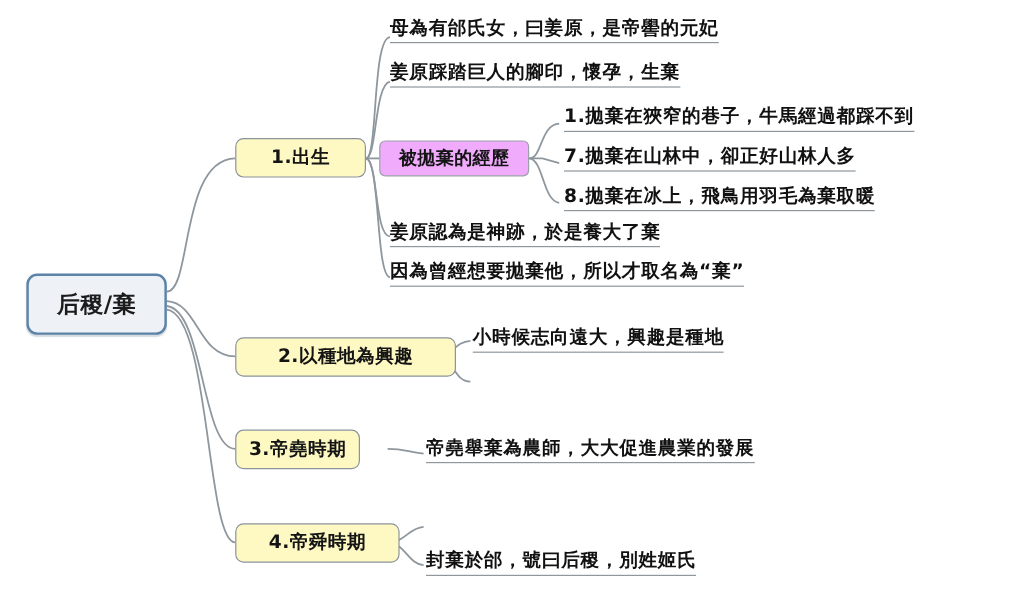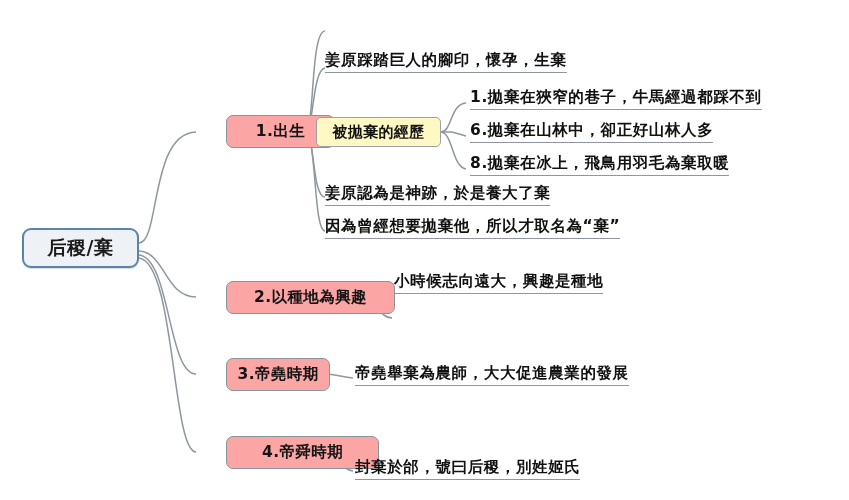--- a/index.html
+++ b/index.html
@@ -41,31 +41,30 @@
     background: #eef2f7;
     border: 2px solid #5b84a8;
     border-radius: 9px;
     color: #1b1b1b;
     font-size: 19px;
     font-weight: bold;
     letter-spacing: 0.5px;
     box-shadow: 0 1px 1px rgba(90,110,130,0.25);
   }
   .branch-node {
-    background: #fca5a5;
+    background: #fef9c3;
     border: 1.6px solid #8b949c;
     border-radius: 7px;
     color: #141414;
     font-size: 15.5px;
     font-weight: bold;
     letter-spacing: 0.4px;
-    margin-left: 30px;
   }
   .sub-node {
-    background: #fef9c3;
+    background: #f0abfc;
     border: 1.3px solid #9aa1a8;
     border-radius: 5px;
     color: #141414;
     font-size: 15px;
     font-weight: bold;
     letter-spacing: 0.3px;
   }
   .leaf {
     position: absolute;
     box-sizing: border-box;
@@ -105,75 +104,78 @@
       <path d="M365,297 C378,297 378,285 392,284"></path>
       <path d="M365,297 C378,298 378,318 392,318"></path>
 
       <path d="M323,374 C338,374 340,377 353,378"></path>
 
       <path d="M323,452 C338,452 340,440 353,439"></path>
       <path d="M323,452 C338,453 340,470 353,471"></path>
     </g>
   </svg>
 
-  <div class="node root-node" style="left:22px; top:228px; width:117px; height:40px;">
+  <div class="node root-node" style="left:22px; top:228px; width:117px; height:51px;">
     <span>后稷/棄</span>
   </div>
 
   <div class="node branch-node" style="left:196px; top:115px; width:109px; height:33px;">
     <span>1.出生</span>
   </div>
 
+  <div class="leaf" style="left:325px; top:16px;">
+    <span>母為有邰氏女，曰姜原，是帝嚳的元妃</span>
+  </div>
 
   <div class="leaf" style="left:325px; top:53px;">
     <span>姜原踩踏巨人的腳印，懷孕，生棄</span>
   </div>
 
   <div class="node sub-node" style="left:316px; top:117px; width:125px; height:30px;">
     <span>被拋棄的經歷</span>
   </div>
 
   <div class="leaf" style="left:470px; top:90px;">
     <span>1.拋棄在狹窄的巷子，牛馬經過都踩不到</span>
   </div>
 
   <div class="leaf" style="left:470px; top:123px;">
-    <span>6.拋棄在山林中，卻正好山林人多</span>
+    <span>7.拋棄在山林中，卻正好山林人多</span>
   </div>
 
   <div class="leaf" style="left:470px; top:156px;">
     <span>8.拋棄在冰上，飛鳥用羽毛為棄取暖</span>
   </div>
 
   <div class="leaf" style="left:325px; top:186px;">
     <span>姜原認為是神跡，於是養大了棄</span>
   </div>
 
   <div class="leaf" style="left:325px; top:219px;">
     <span>因為曾經想要拋棄他，所以才取名為“棄”</span>
   </div>
 
-  <div class="node branch-node" style="left:196px; top:281px; width:169px; height:33px;">
+  <div class="node branch-node" style="left:196px; top:281px; width:184px; height:33px;">
     <span>2.以種地為興趣</span>
   </div>
 
   <div class="leaf" style="left:394px; top:274px;">
     <span>小時候志向遠大，興趣是種地</span>
   </div>
 
 
   <div class="node branch-node" style="left:196px; top:358px; width:104px; height:33px;">
     <span>3.帝堯時期</span>
   </div>
 
   <div class="leaf" style="left:355px; top:366px;">
     <span>帝堯舉棄為農師，大大促進農業的發展</span>
   </div>
 
-  <div class="node branch-node" style="left:196px; top:436px; width:153px; height:33px;">
+  <div class="node branch-node" style="left:196px; top:436px; width:137px; height:33px;">
     <span>4.帝舜時期</span>
   </div>
 
 
   <div class="leaf" style="left:355px; top:460px;">
     <span>封棄於邰，號曰后稷，別姓姬氏</span>
   </div>
 
 </div>
 

